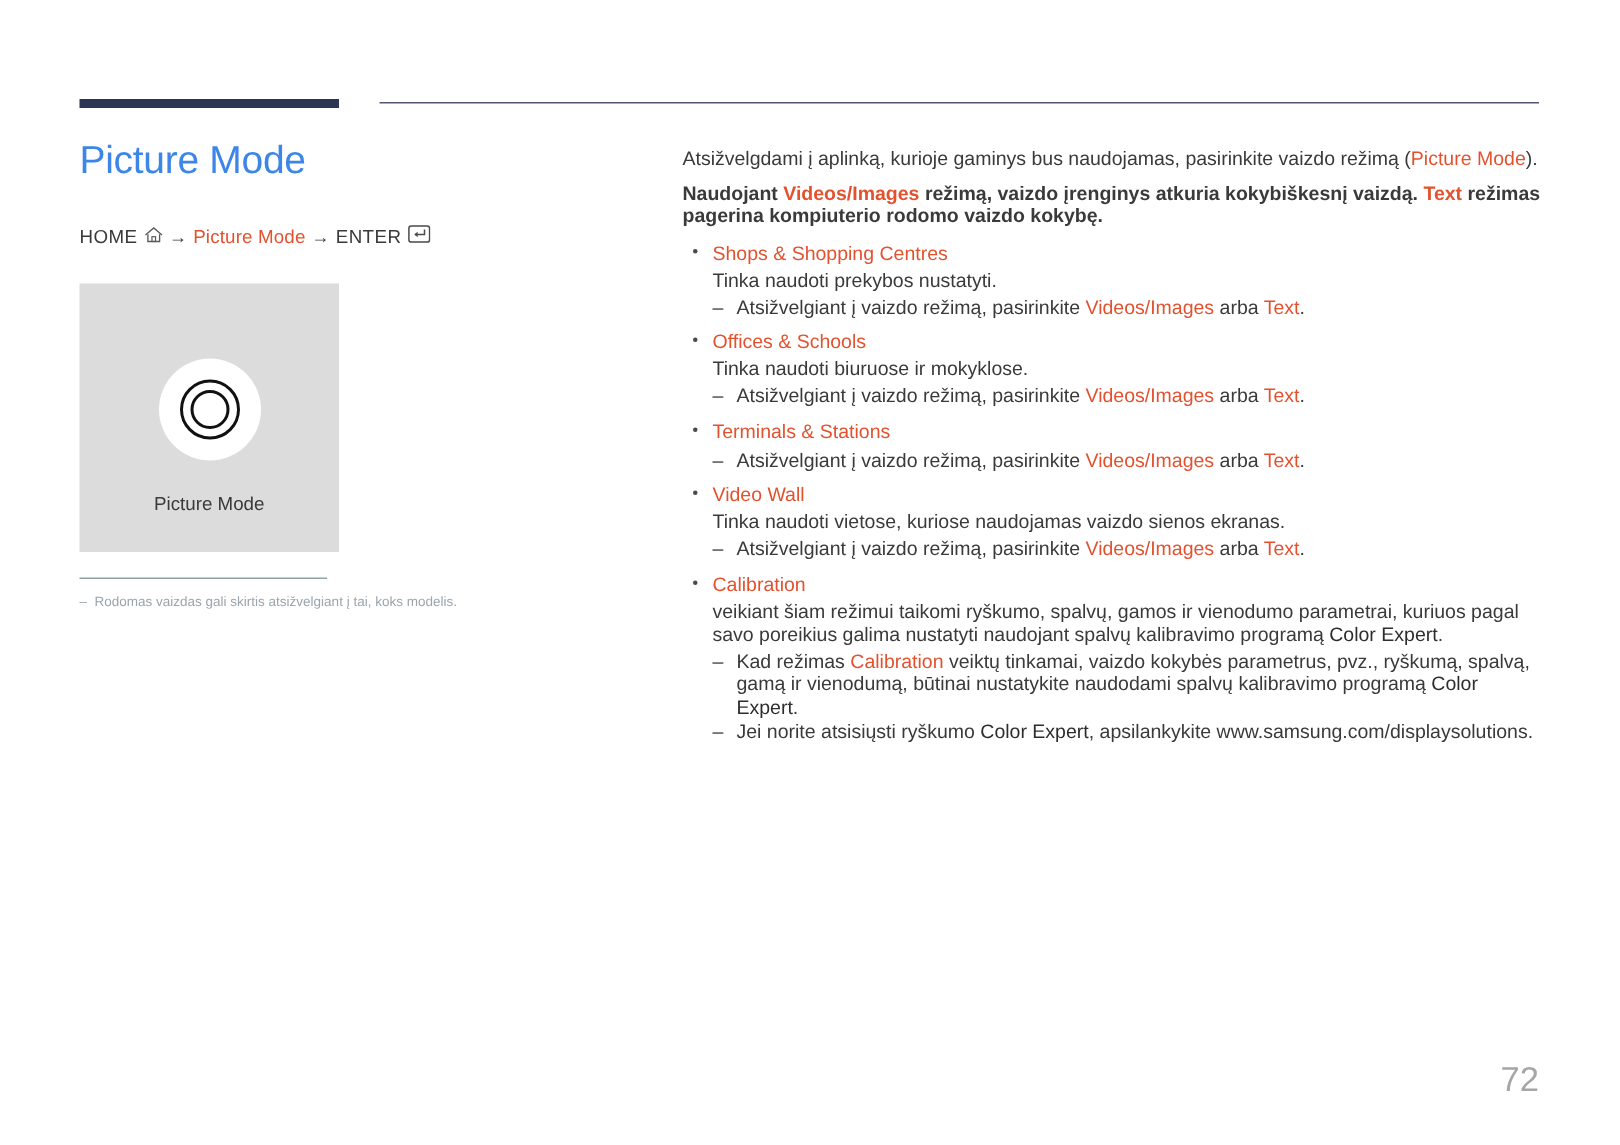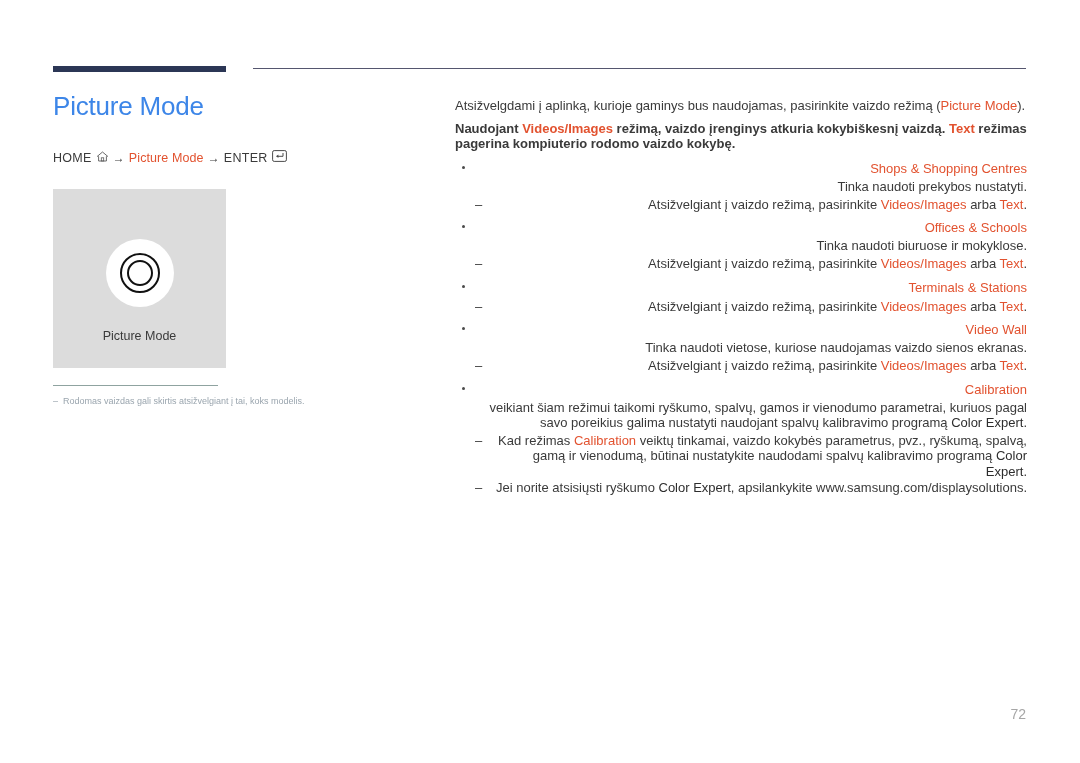--- a/index.html
+++ b/index.html
@@ -158,21 +158,20 @@
   }
   .para.second { margin-bottom: 9px; font-weight: bold; }
 
   .accent { color: #e2522f; }
   .bold { font-weight: normal; color: #2d2d2d; }
 
   ul.bullets {
     list-style: none;
     margin: 0;
     padding: 0;
-    text-align: right;
   }
   ul.bullets > li {
     position: relative;
     padding-left: 20px;
     margin-bottom: 8px;
   }
   ul.bullets > li:before {
     content: "";
     position: absolute;
     left: 7px;
@@ -208,21 +207,21 @@
     position: absolute;
     left: 0;
     top: 0;
   }
 
   
   .page-number {
     position: absolute;
     right: 54px;
     top: 706px;
-    font-size: 14px;
+    font-size: 23px;
     color: #a6a6a6;
   }
 </style>
 </head>
 <body>
 
 <div class="top-rules">
   <div class="rule-thick"></div>
   <div class="rule-thin"></div>
 </div>

